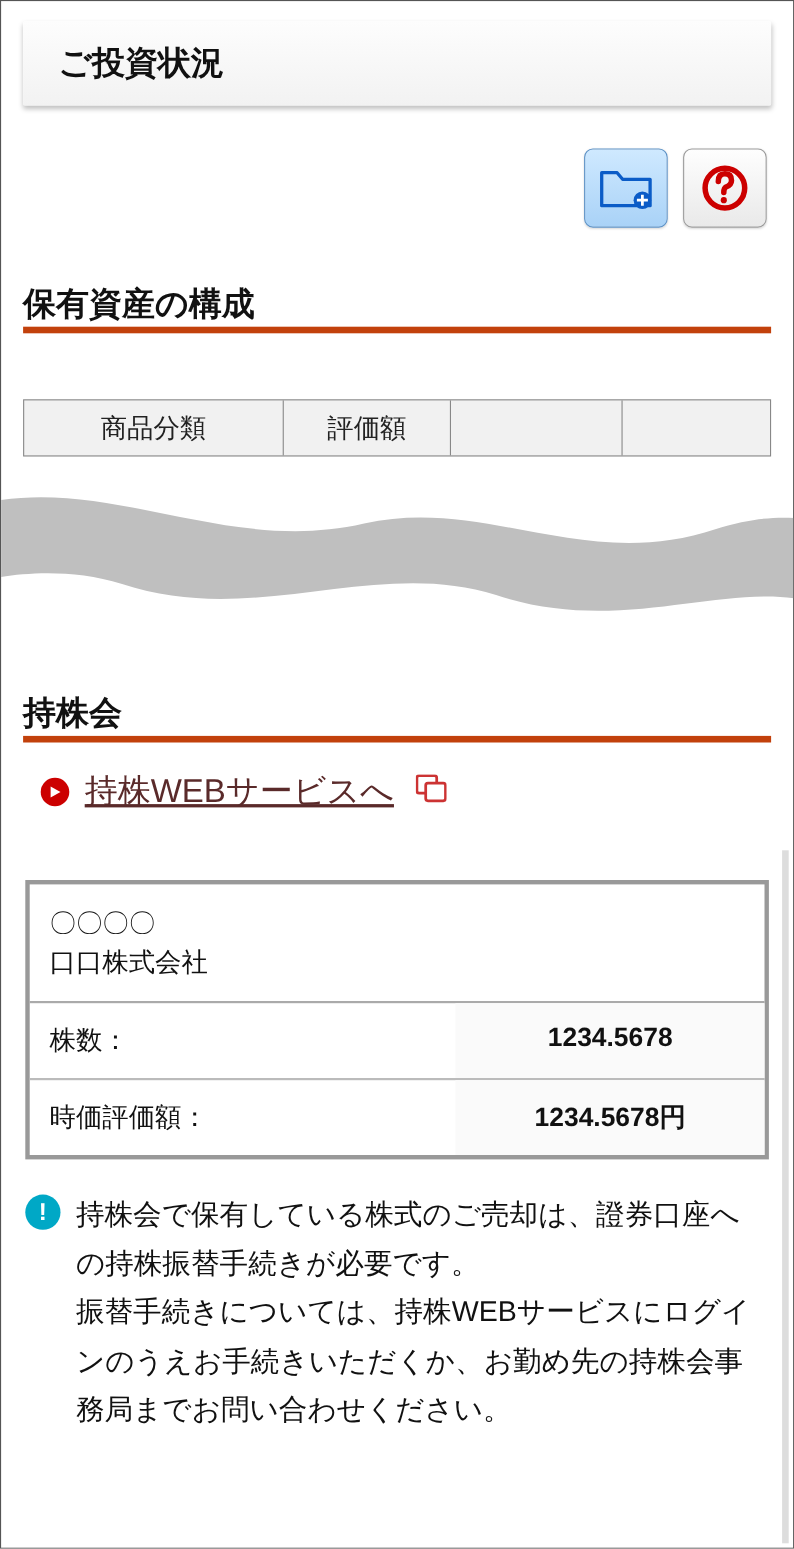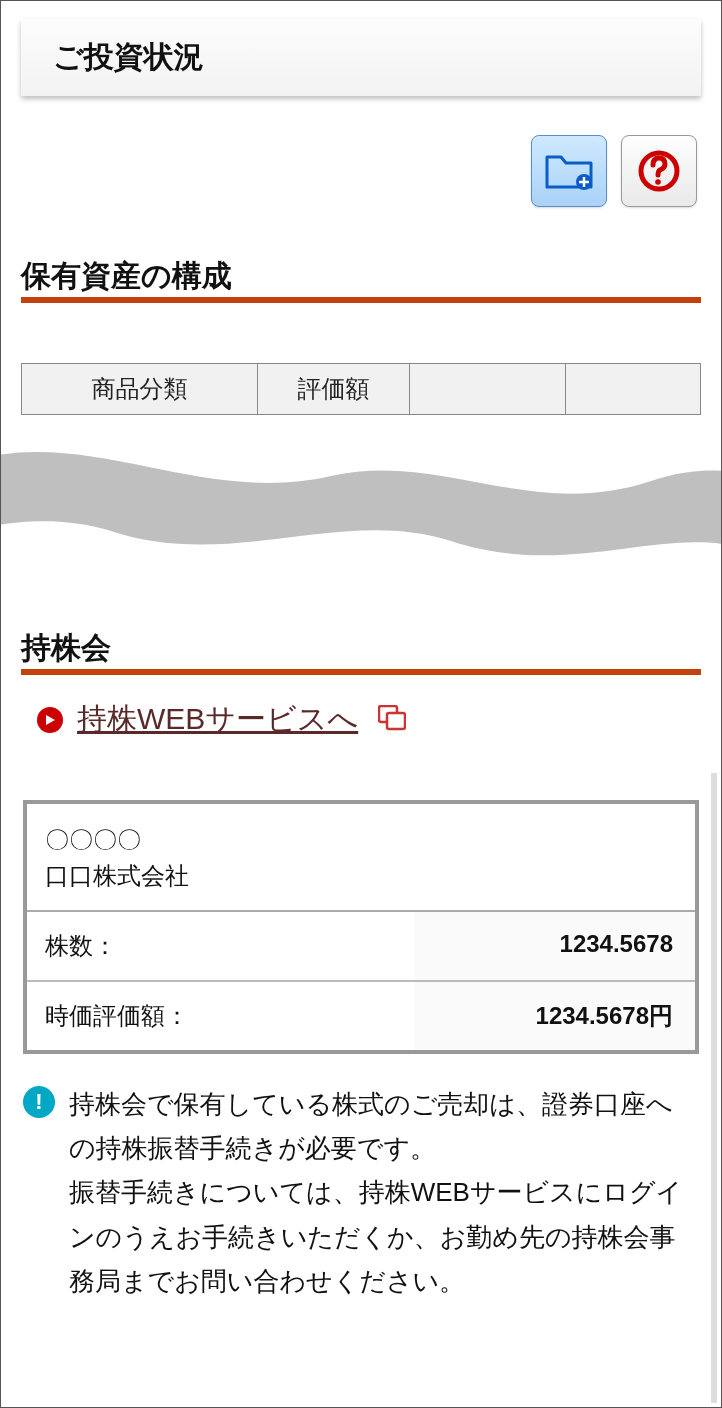--- a/index.html
+++ b/index.html
@@ -68,21 +68,21 @@
   .play-bullet { width:26px; height:26px; border-radius:50%; background:#c00; display:flex; align-items:center; justify-content:center; }
   .link { font-size:30px; color:#5a2a2a; text-decoration:underline; cursor:pointer; }
   .ext-icon { margin-left:6px; }
 
   
   .mk-table { margin:60px 22px 0 22px; border:4px solid #999; }
   .mk-company { padding:18px 18px 16px 18px; font-size:24px; line-height:1.5; color:#111; border-bottom:2px solid #aaa; }
   .mk-row { display:flex; border-bottom:2px solid #bbb; }
   .mk-row:last-child { border-bottom:none; }
   .mk-row .lbl { width:58%; padding:18px 18px; font-size:24px; color:#111; }
-  .mk-row .val { width:42%; padding:18px 22px; font-size:24px; font-weight:700; text-align:right; color:#111; background:#fafafa; }
+  .mk-row .val { width:42%; padding:18px 22px; font-size:24px; font-weight:700; text-align:center; color:#111; background:#fafafa; }
 
   
   .info { margin:28px 22px 0 22px; display:flex; gap:14px; }
   .info .info-icon { flex:0 0 auto; width:32px; height:32px; border-radius:50%; background:#00a8c6; color:#fff; display:flex; align-items:center; justify-content:center; font-weight:700; font-size:22px; margin-top:4px; }
   .info .info-text { font-size:26px; line-height:1.7; color:#111; }
 
   
   .redact-wave { position:absolute; left:-30px; right:-30px; top:420px; height:130px; pointer-events:none; }
   .redact-wave svg { width:780px; height:140px; }
 

